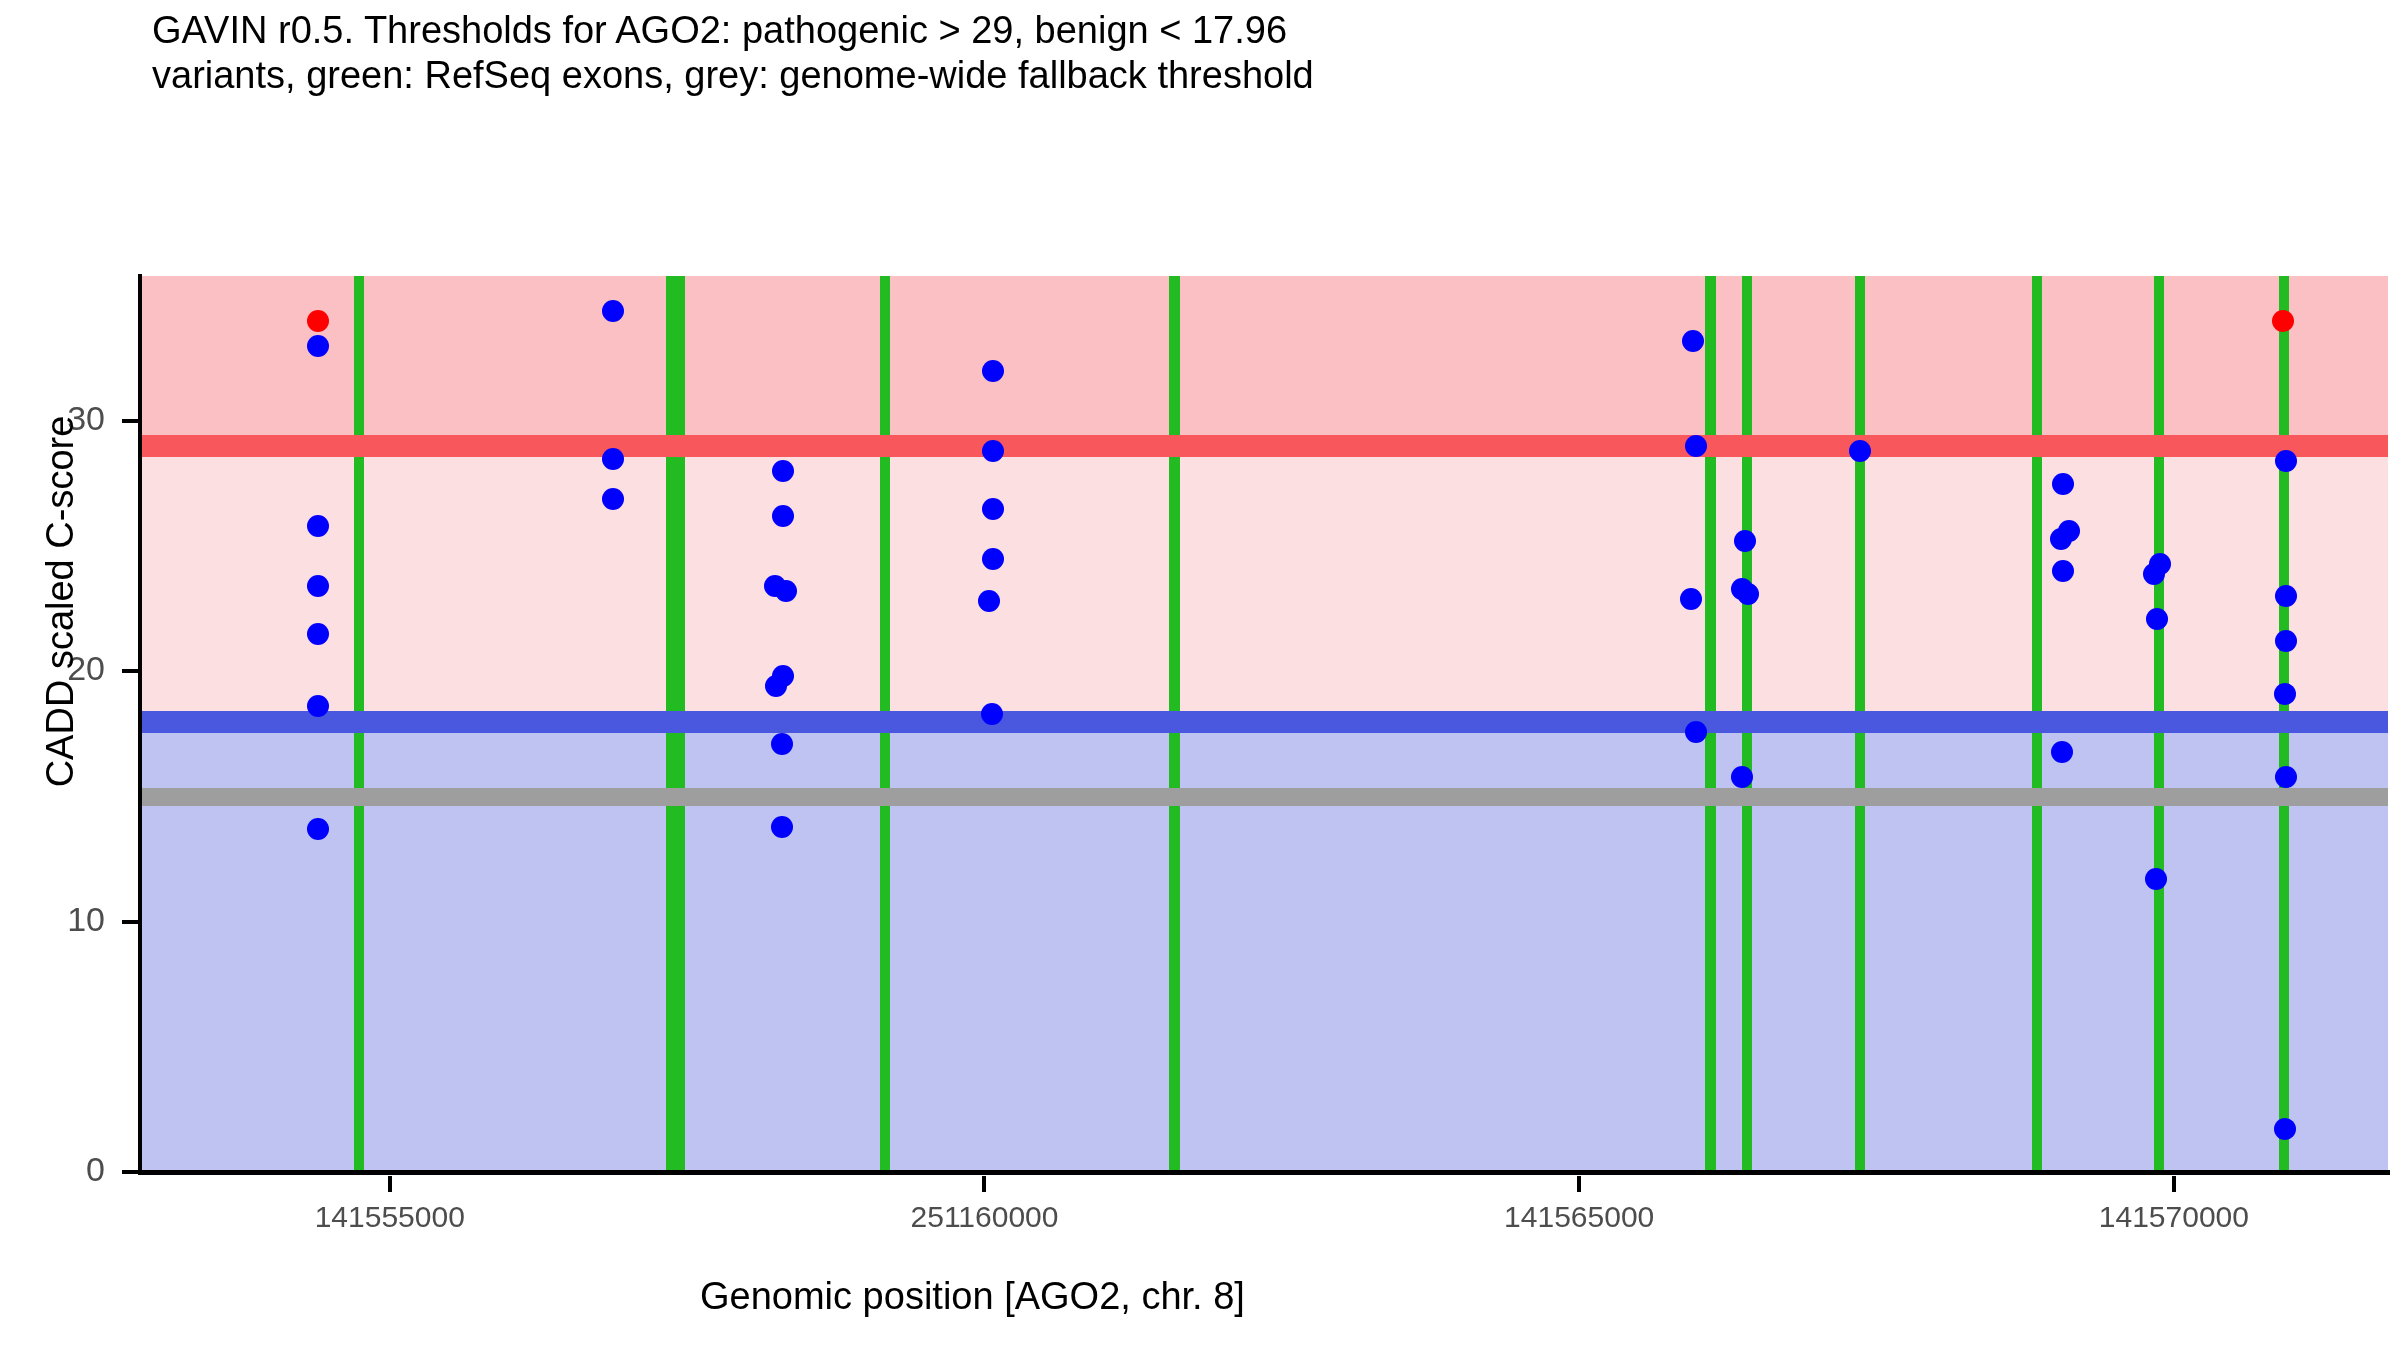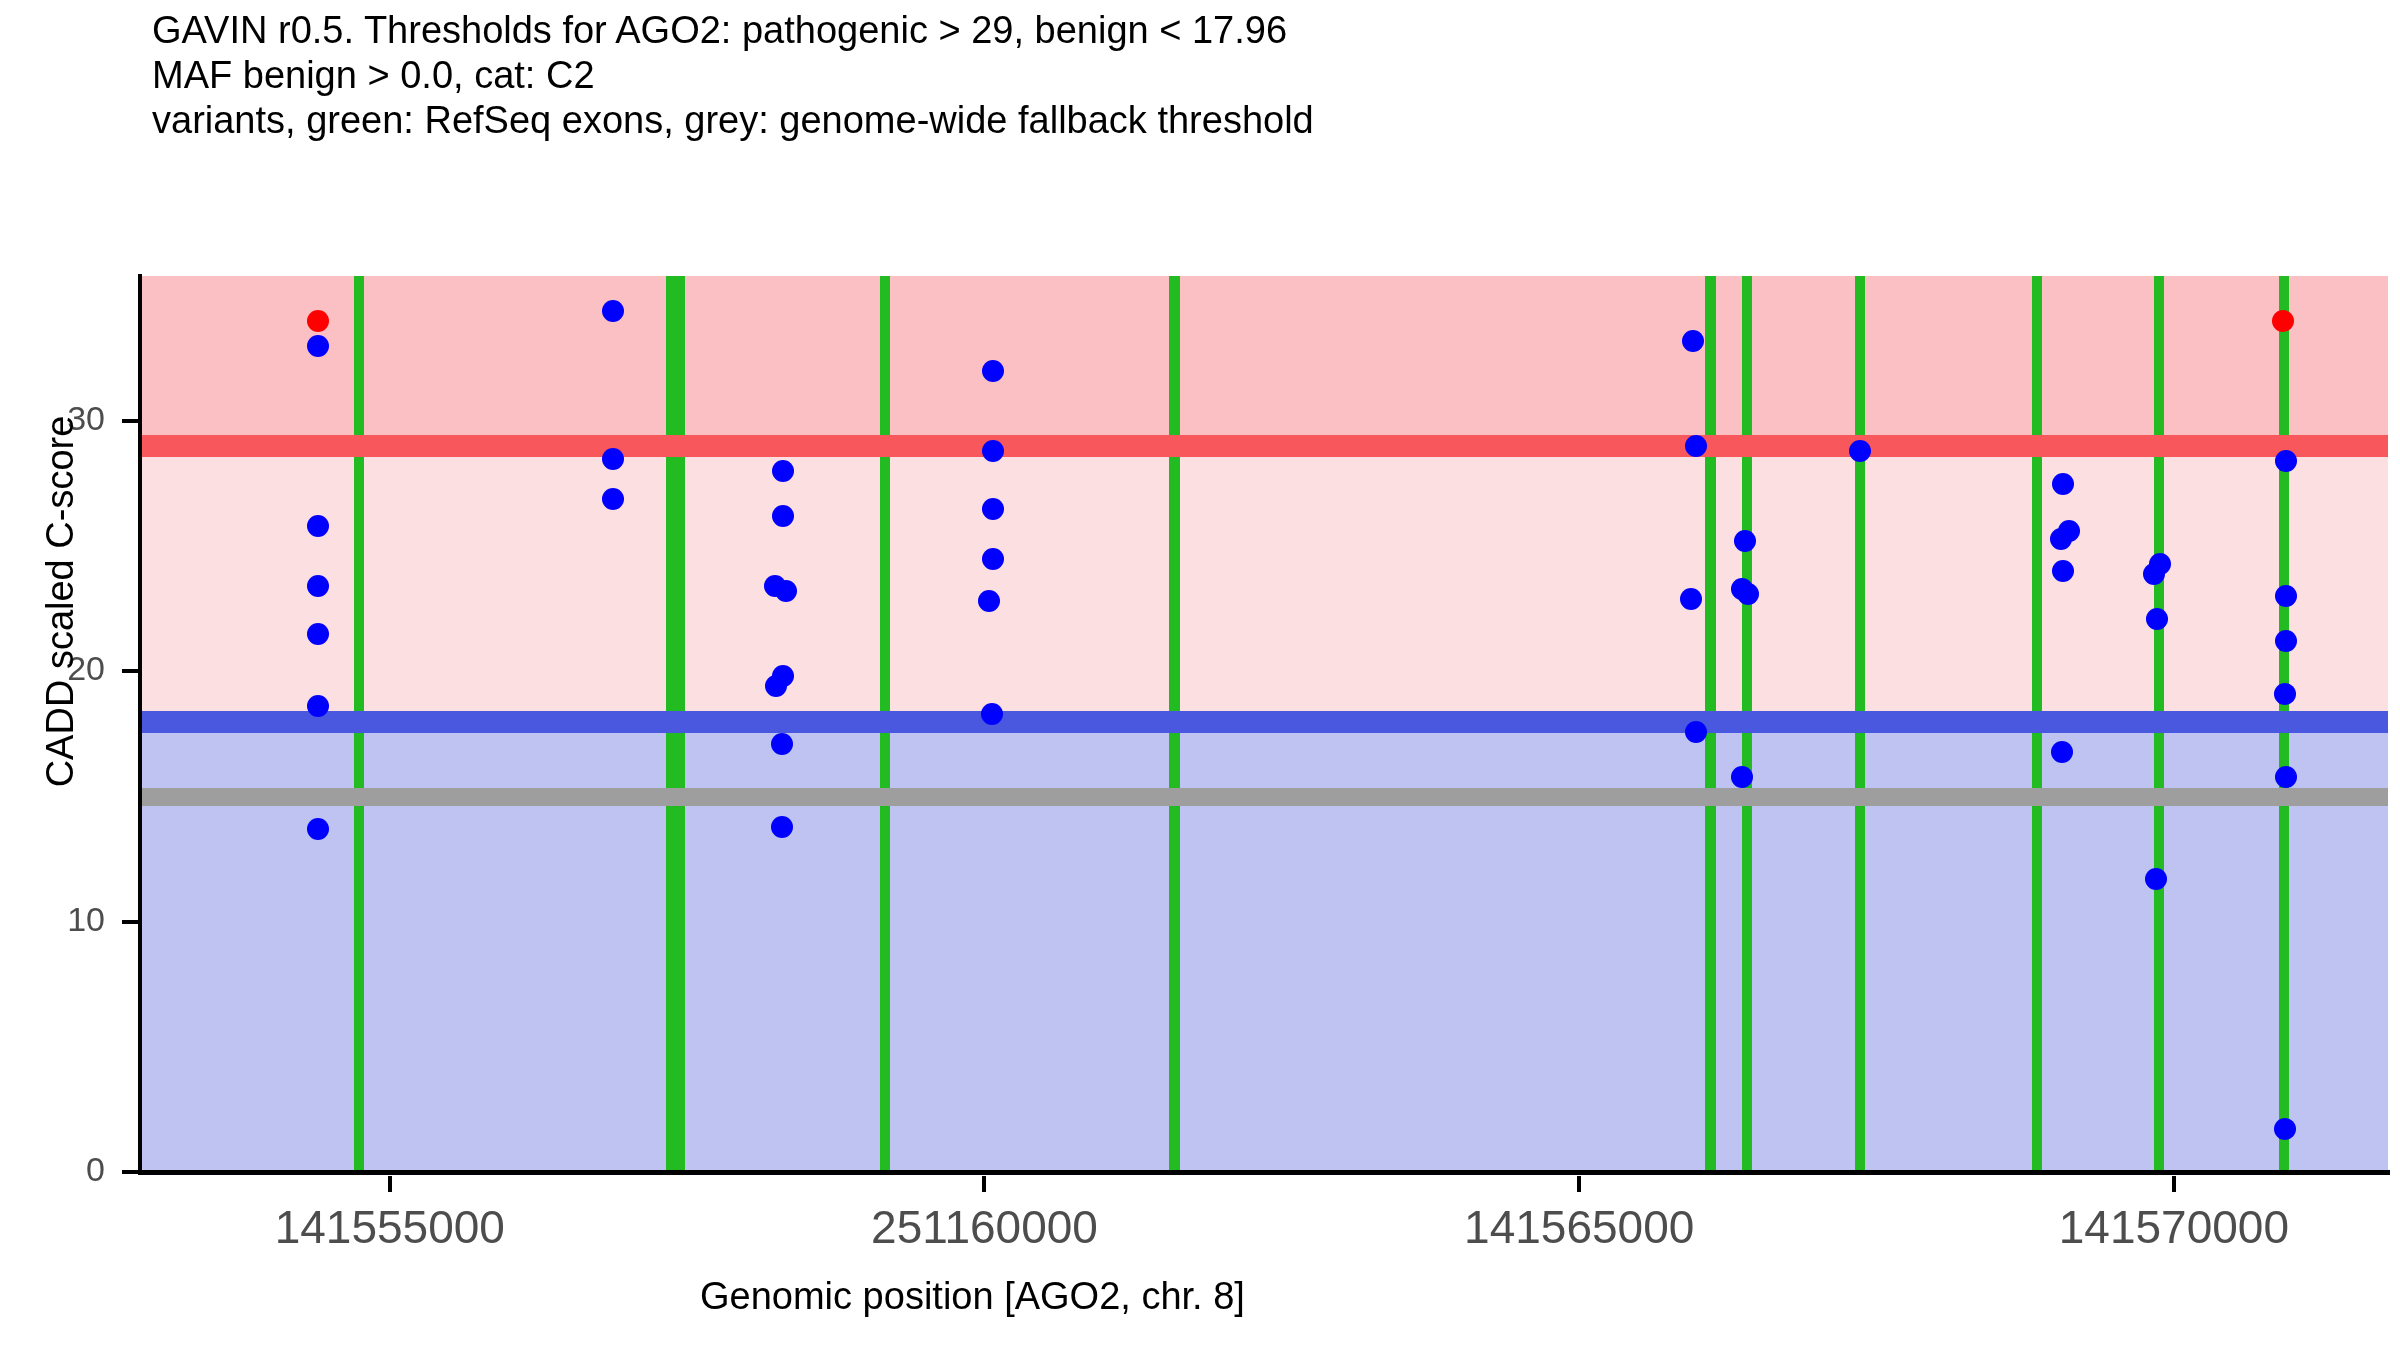--- a/index.html
+++ b/index.html
@@ -17,41 +17,40 @@
   .band{position:absolute;left:0;width:100%;}
   .thr{position:absolute;left:0;width:100%;}
 
   
   #y-axis-line{position:absolute;left:138px;top:274px;width:4px;height:900px;background:#000000;}
   #x-axis-line{position:absolute;left:138px;top:1170px;width:2252px;height:5px;background:#000000;}
 
   .ytick{position:absolute;width:16px;height:4px;background:#000000;}
   .ytick-label{position:absolute;font-size:34px;color:#4d4d4d;text-align:right;width:120px;}
   .xtick{position:absolute;width:4px;height:16px;background:#000000;}
-  .xtick-label{position:absolute;font-size:46px;color:#4d4d4d;text-align:center;width:300px;}
+  .xtick-label{position:absolute;font-size:30px;color:#4d4d4d;text-align:center;width:300px;}
 
   #y-axis-title{position:absolute;left:-250px;top:580px;width:620px;
       transform:rotate(-90deg);transform-origin:center center;
       font-size:38px;color:#000000;text-align:center;}
   #x-axis-title{position:absolute;left:700px;top:1275px;width:1000px;
       font-size:38px;color:#000000;}
 
   .exon{position:absolute;top:0;height:896px;background:#22bb22;}
   .pt{position:absolute;width:22px;height:22px;border-radius:50%;}
   .pt-blue{background:#0000ff;}
   .pt-red{background:#ff0000;}
 </style>
 </head>
 <body>
 
 <div id="root">
 
   <div id="title-block">
     <div class="title-line">GAVIN r0.5. Thresholds for AGO2: pathogenic &gt; 29, benign &lt; 17.96</div>
-    <div class="title-line">MAF benign &gt; 0.0, cat: C2</div>
     <div class="title-line">variants, green: RefSeq exons, grey: genome-wide fallback threshold</div>
   </div>
 
   <div id="panel">
     <div id="bands-layer">
         <div class="band" style="top: 0px; height: 170.19px; background: rgb(251, 192, 195);"></div>
         <div class="band" style="top: 170.19px; height: 276.308px; background: rgb(252, 223, 225);"></div>
         <div class="band" style="top: 446.498px; height: 449.502px; background: rgb(190, 195, 242);"></div>
       </div>
     <div id="exons-layer">

